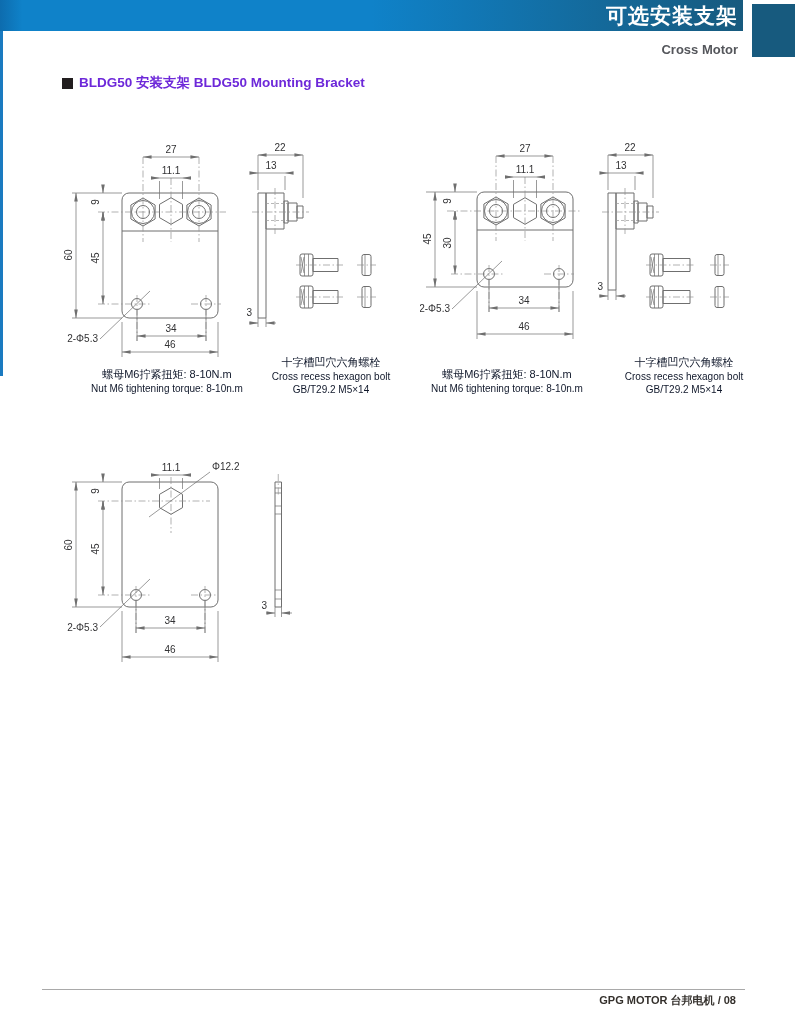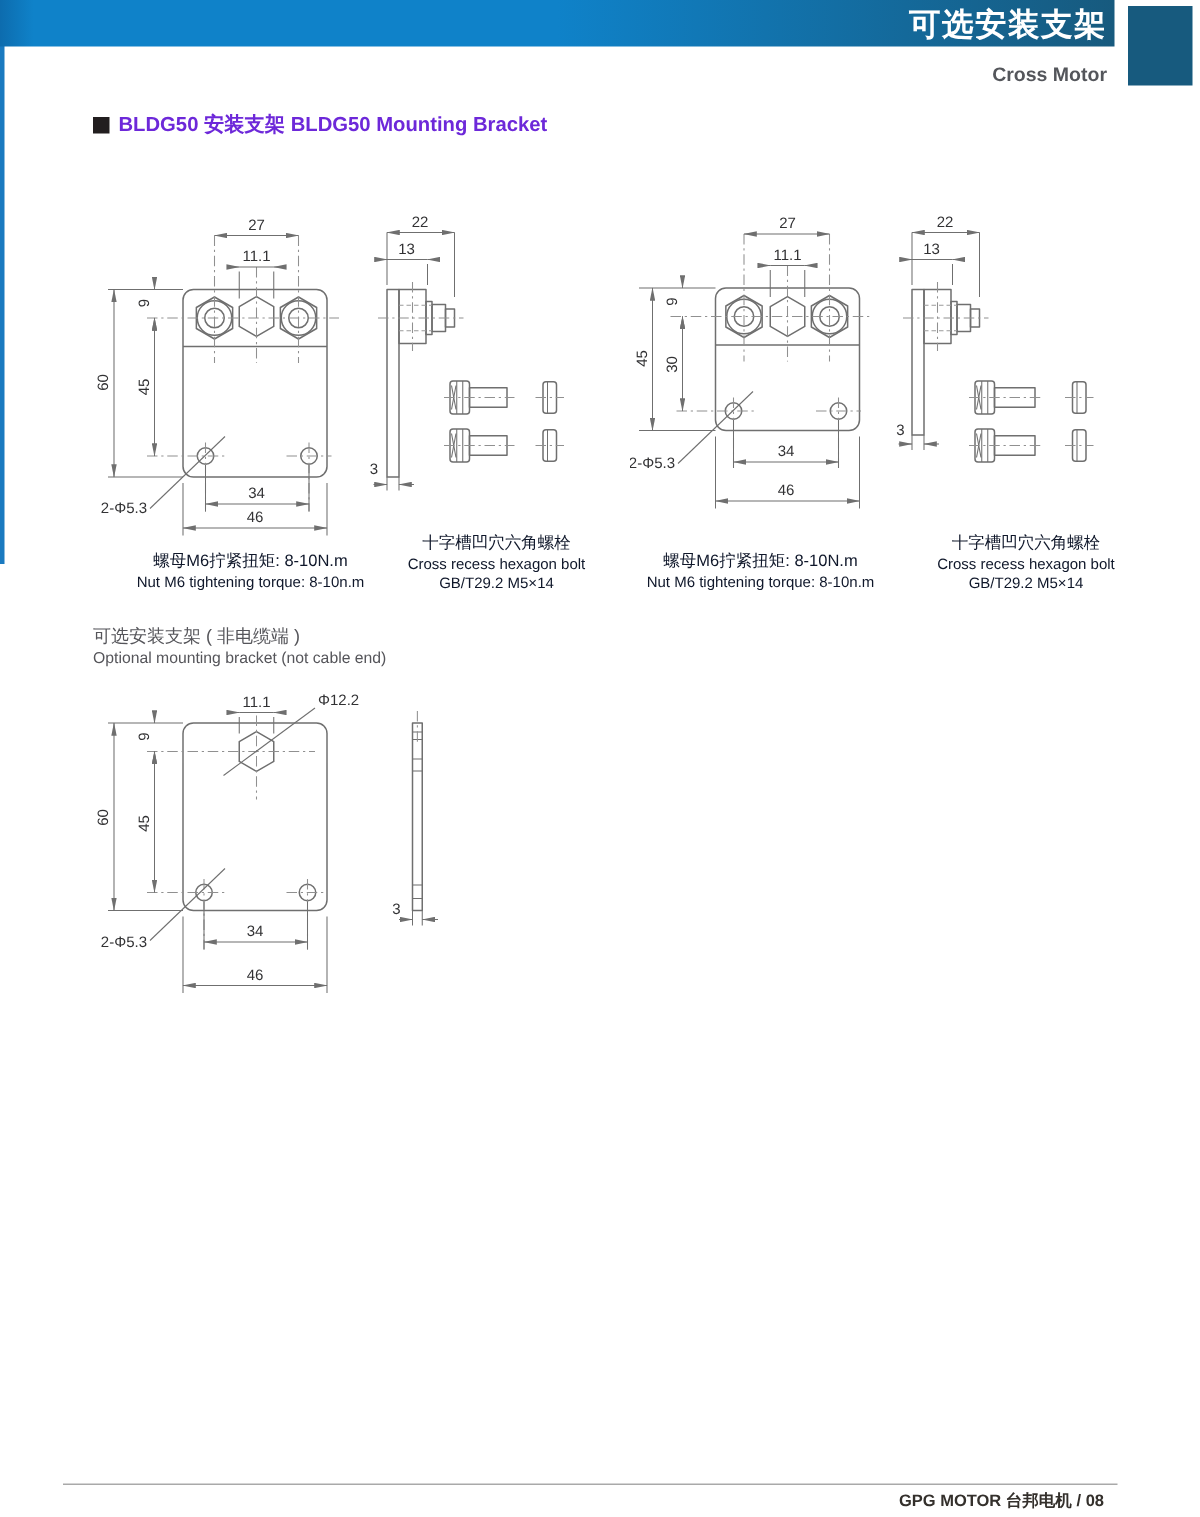--- a/index.html
+++ b/index.html
@@ -60,24 +60,20 @@
     <span>可选安装支架</span>
   </div>
   <div class="abs corner-box"></div>
   <div class="abs drum-motor">Cross Motor</div>
 
   <div class="abs sec-title">
     <div class="sq"></div>
     <span>BLDG50 安装支架 BLDG50 Mounting Bracket</span>
   </div>
 
-  <div class="abs colhead" style="left:62px;top:416px">
-    <div class="cn">可选安装支架 ( 非电缆端 )</div>
-    <div class="en">Optional mounting bracket (not cable end)</div>
-  </div>
 
   <svg class="abs" style="left:60px;top:140px" width="350" height="270" viewBox="0 0 350 270">
     <g>
       <rect class="ln" x="62" y="53" width="96" height="125" rx="7"></rect>
       <line class="ln" x1="62" y1="91" x2="158" y2="91"></line>
       <polygon class="ln" points="83,58 95.1,65 95.1,79 83,86 70.9,79 70.9,65"></polygon>
       <circle class="ln" cx="83" cy="72" r="11.5"></circle>
         <circle class="ln" cx="83" cy="72" r="6.5"></circle>
       <polygon class="ln" points="139,58 151.1,65 151.1,79 139,86 126.9,79 126.9,65"></polygon>
       <circle class="ln" cx="139" cy="72" r="11.5"></circle>

